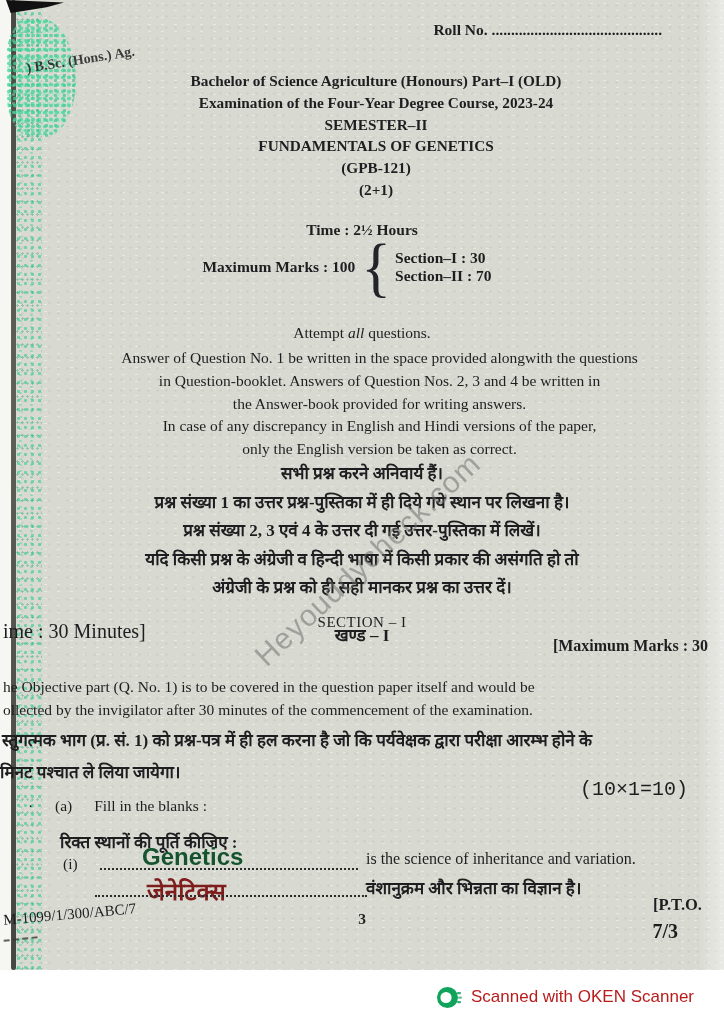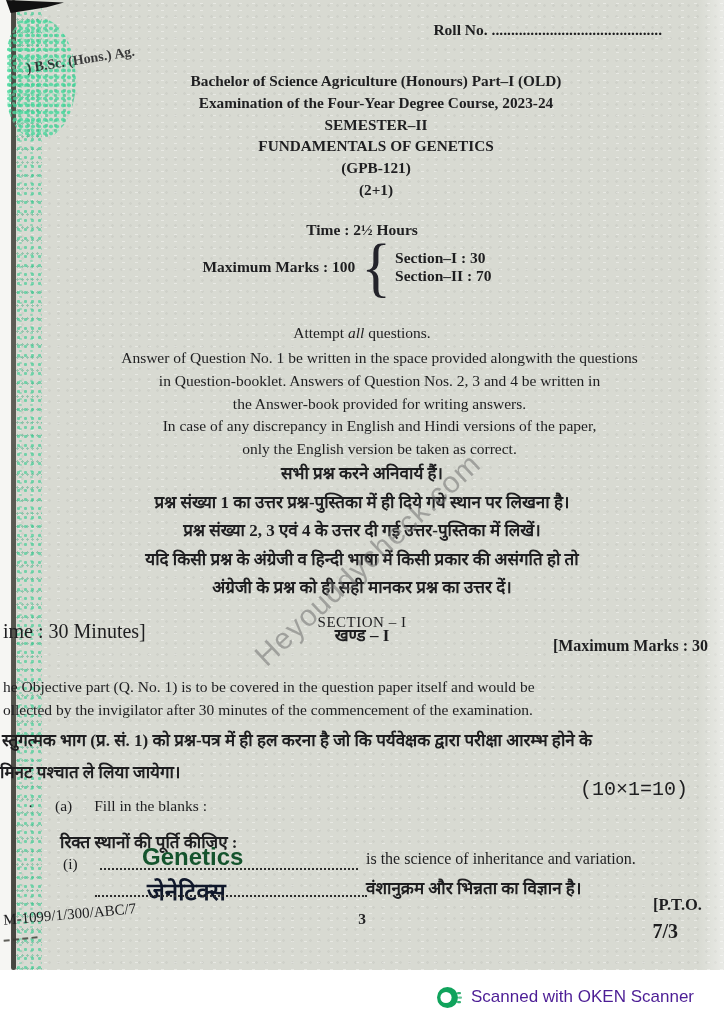--- a/index.html
+++ b/index.html
@@ -69,38 +69,38 @@
   .q1a{top:797px;left:28px;font-size:15.5px;}
   .q1a .lab{margin-right:18px;}
   .q1a-hi{top:830px;left:60px;font-size:17px;font-weight:bold;}
   .item-num{top:855px;left:63px;font-size:15.5px;}
   .blank1{top:838px;left:100px;width:258px;height:30px;border-bottom:2px dotted #2c2c2c;}
   .ans-en{position:absolute;left:42px;bottom:-3px;color:#14532d;font-family:"Liberation Sans",sans-serif;
           font-weight:bold;font-size:24px;}
   .fill-en{top:850px;left:366px;font-size:16px;}
   .blank2{top:874px;left:95px;width:272px;height:34px;}
   .blank2 .dotline{position:absolute;left:0;right:0;top:21px;border-top:2px dotted #2c2c2c;z-index:3;}
-  .ans-hi{position:absolute;left:52px;top:0px;color:#0f172a;font-family:"Liberation Sans",sans-serif;
+  .ans-hi{position:absolute;left:52px;top:0px;color:#7f1d1d;font-family:"Liberation Sans",sans-serif;
           font-weight:bold;font-size:24px;z-index:2;}
   .fill-hi{top:876px;left:366px;font-size:17px;font-weight:bold;}
   
   .code{top:906px;left:3px;font-size:15px;transform:rotate(-5deg);}
   .pagenum{top:910px;font-size:15.5px;font-weight:bold;}
   .pto{top:895px;right:22px;font-size:16.5px;font-weight:bold;}
   .pmark{top:920px;right:46px;font-size:20px;font-weight:bold;}
   
   .watermark{left:248px;top:648px;transform:rotate(-43deg);transform-origin:0 0;
       font-family:"Liberation Sans",sans-serif;font-size:30px;letter-spacing:1px;
       color:rgba(108,108,108,.52);white-space:nowrap;z-index:5;}
   
   .oken-bar{position:absolute;left:0;top:970px;width:724px;height:54px;background:#ffffff;
       display:flex;align-items:center;justify-content:flex-end;padding-right:30px;box-sizing:border-box;
       font-family:"Liberation Sans",sans-serif;}
   .oken-logo{width:27px;height:27px;margin-right:9px;flex:0 0 auto;}
-  .oken-text{font-size:17px;color:#4c1d95;}
+  .oken-text{font-size:17px;color:#b91c1c;}
 </style>
 </head>
 <body>
 
 <div id="stage">
 
   <div class="paper"></div>
   <div class="edge-white"></div>
   <div class="edge-dark"></div>
   <div class="edge-speckle"></div>

